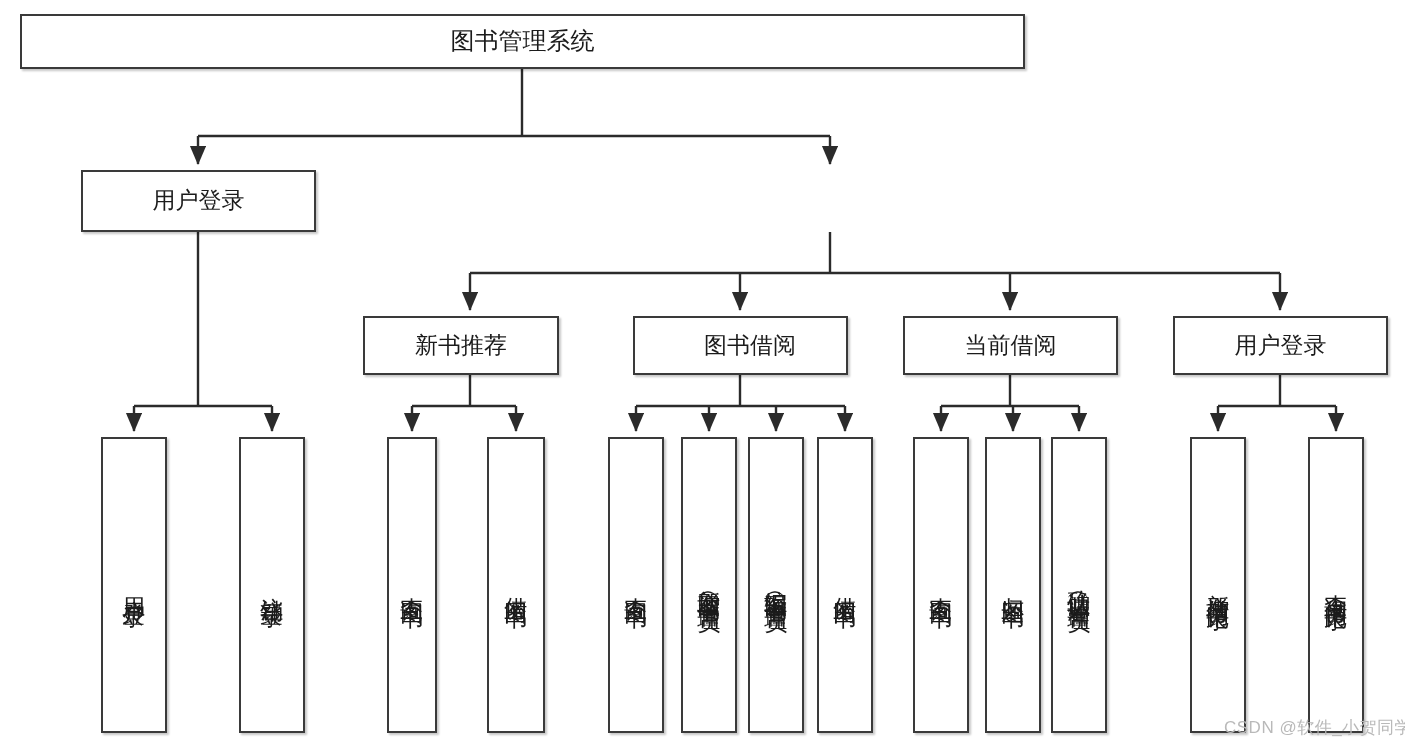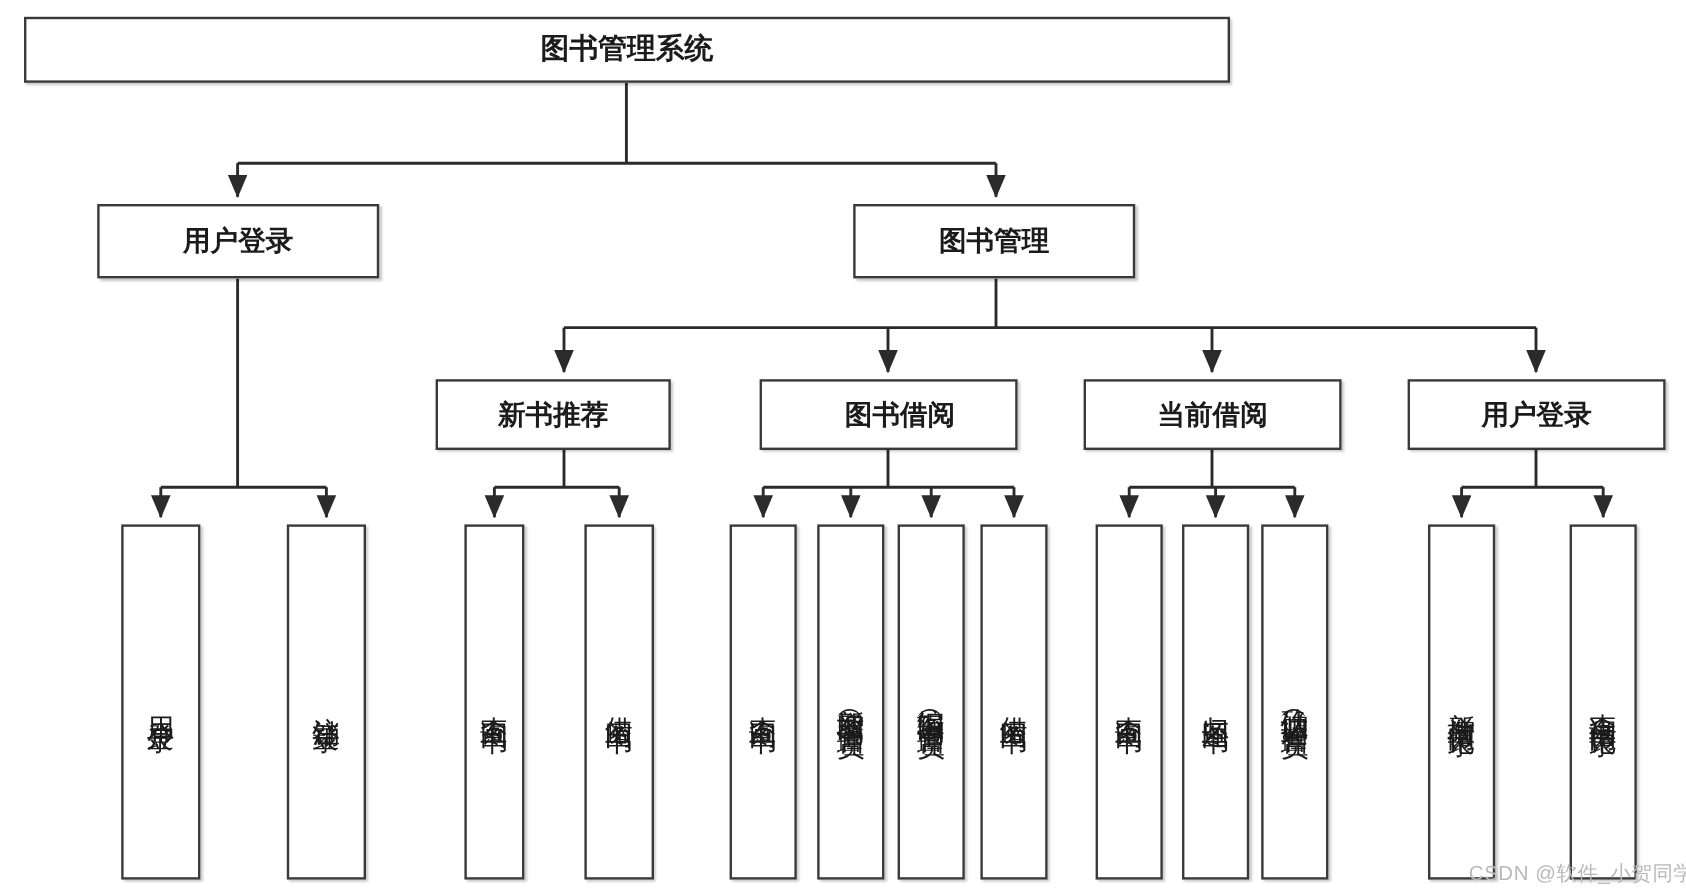--- a/index.html
+++ b/index.html
@@ -39,21 +39,20 @@
   }
   .node .label {
     display: block;
     text-align: center;
     line-height: 1.18;
     white-space: pre;
   }
   
   .node.horiz .label {
     font-size: 23px;
-    font-weight: bold;
   }
   .node.root .label {
     font-size: 24px;
   }
   
   .node.vert {
     align-items: center;
     justify-content: center;
     padding: 4px 0;
   }
@@ -128,23 +127,20 @@
     </g>
   </svg>
 
   <div class="node root horiz" style="left:20px; top:14px; width:1005px; height:55px;">
     <span class="label">图书管理系统</span>
   </div>
 
   <div class="node horiz" style="left:81px; top:170px; width:235px; height:62px;">
     <span class="label">用户登录</span>
   </div>
-  <div class="node horiz" style="left:711px; top:170px; width:235px; height:62px;">
-    <span class="label">图书管理</span>
-  </div>
 
   <div class="node horiz" style="left:363px; top:316px; width:196px; height:59px;">
     <span class="label">新书推荐</span>
   </div>
   <div class="node horiz" style="left:633px; top:316px; width:215px; height:59px;padding-left:19px;">
     <span class="label">图书借阅</span>
   </div>
   <div class="node horiz" style="left:903px; top:316px; width:215px; height:59px;justify-content:center;">
     <span class="label">当前借阅</span>
   </div>

